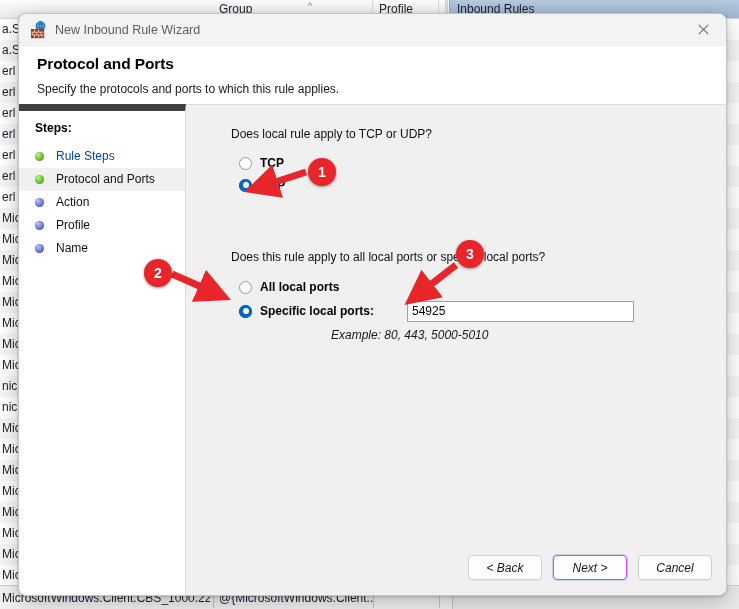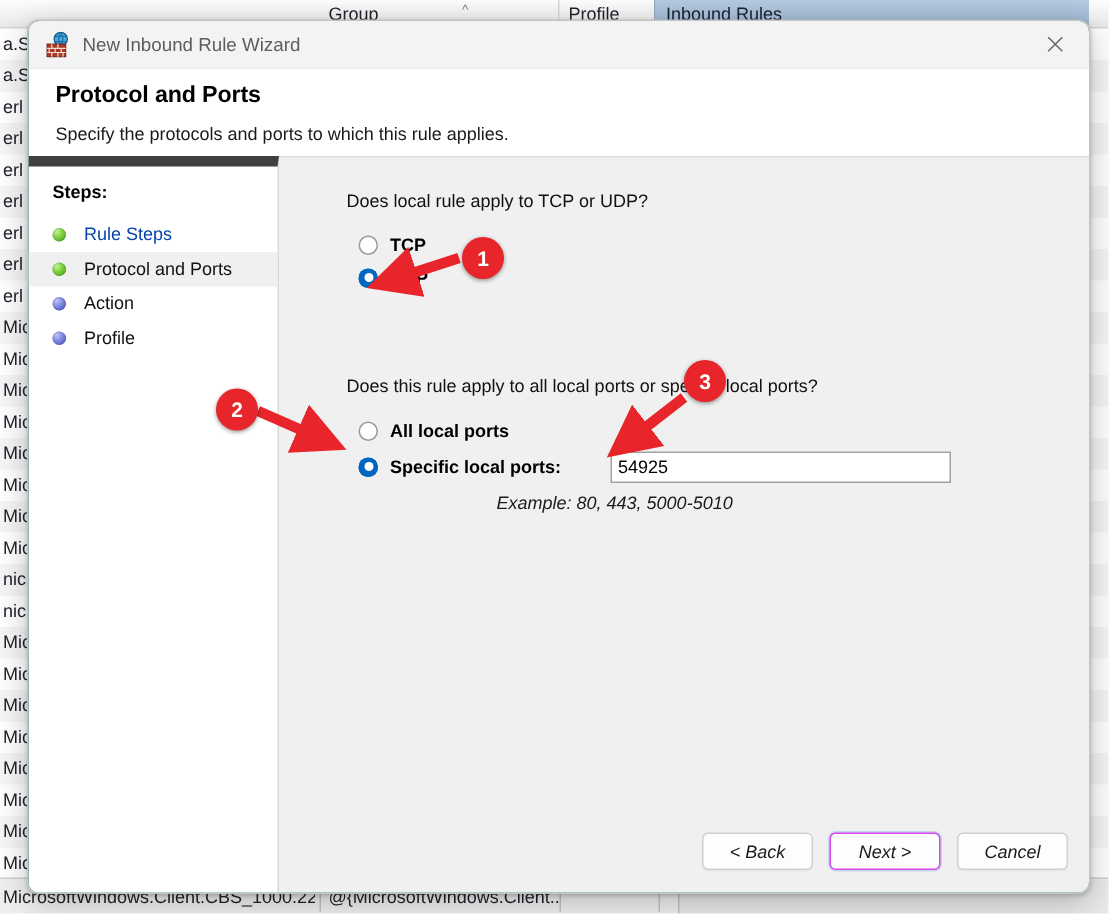--- a/index.html
+++ b/index.html
@@ -43,21 +43,21 @@
     overflow: hidden;
   }
   .bg-col-sort {
     position: absolute;
     top: 1px;
     font-size: 9px;
     color: #7d8590;
   }
   .bg-rightpane-header {
     position: absolute;
-    left: 436px; top: 0;
+    left: 449px; top: 0;
     width: 290px; height: 18px;
     background: linear-gradient(to bottom, #b7cbe0 0%, #a9c0da 50%, #9db7d4 100%);
     border-left: 1px solid #8fa7c4;
     box-sizing: border-box;
   }
   .bg-rightpane-header span {
     display: block;
     padding-left: 7px;
     line-height: 18px;
     font-size: 12px;
@@ -126,21 +126,21 @@
     background: #eaeaea;
     border-left: 1px solid #c4c4c4;
     box-sizing: border-box;
   }
 
   
   .dialog {
     position: absolute;
     left: 18px; top: 13px;
     width: 709px; height: 583px;
-    background: #0f766e;
+    background: #bef264;
     border: 1px solid #c4c4c4;
     border-radius: 8px;
     box-shadow: 0 6px 22px rgba(0,0,0,0.24), 0 1px 3px rgba(0,0,0,0.18);
     box-sizing: border-box;
     overflow: hidden;
   }
   .titlebar {
     position: relative;
     height: 32px;
     background: #f3f3f3;
@@ -476,20 +476,24 @@
         <span class="step-label">Protocol and Ports</span>
       </div>
       <div class="step">
         <span class="bullet bullet-blue"></span>
         <span class="step-label">Action</span>
       </div>
       <div class="step">
         <span class="bullet bullet-blue"></span>
         <span class="step-label">Profile</span>
       </div>
+      <div class="step">
+        <span class="bullet bullet-blue"></span>
+        <span class="step-label">Name</span>
+      </div>
     </div>
 
     <div class="content-pane">
 
       <p class="q-text">Does local rule apply to TCP or UDP?</p>
 
       <div class="radio-row first">
         <span class="radio"></span>
         <span class="radio-label">TCP</span>
       </div>

